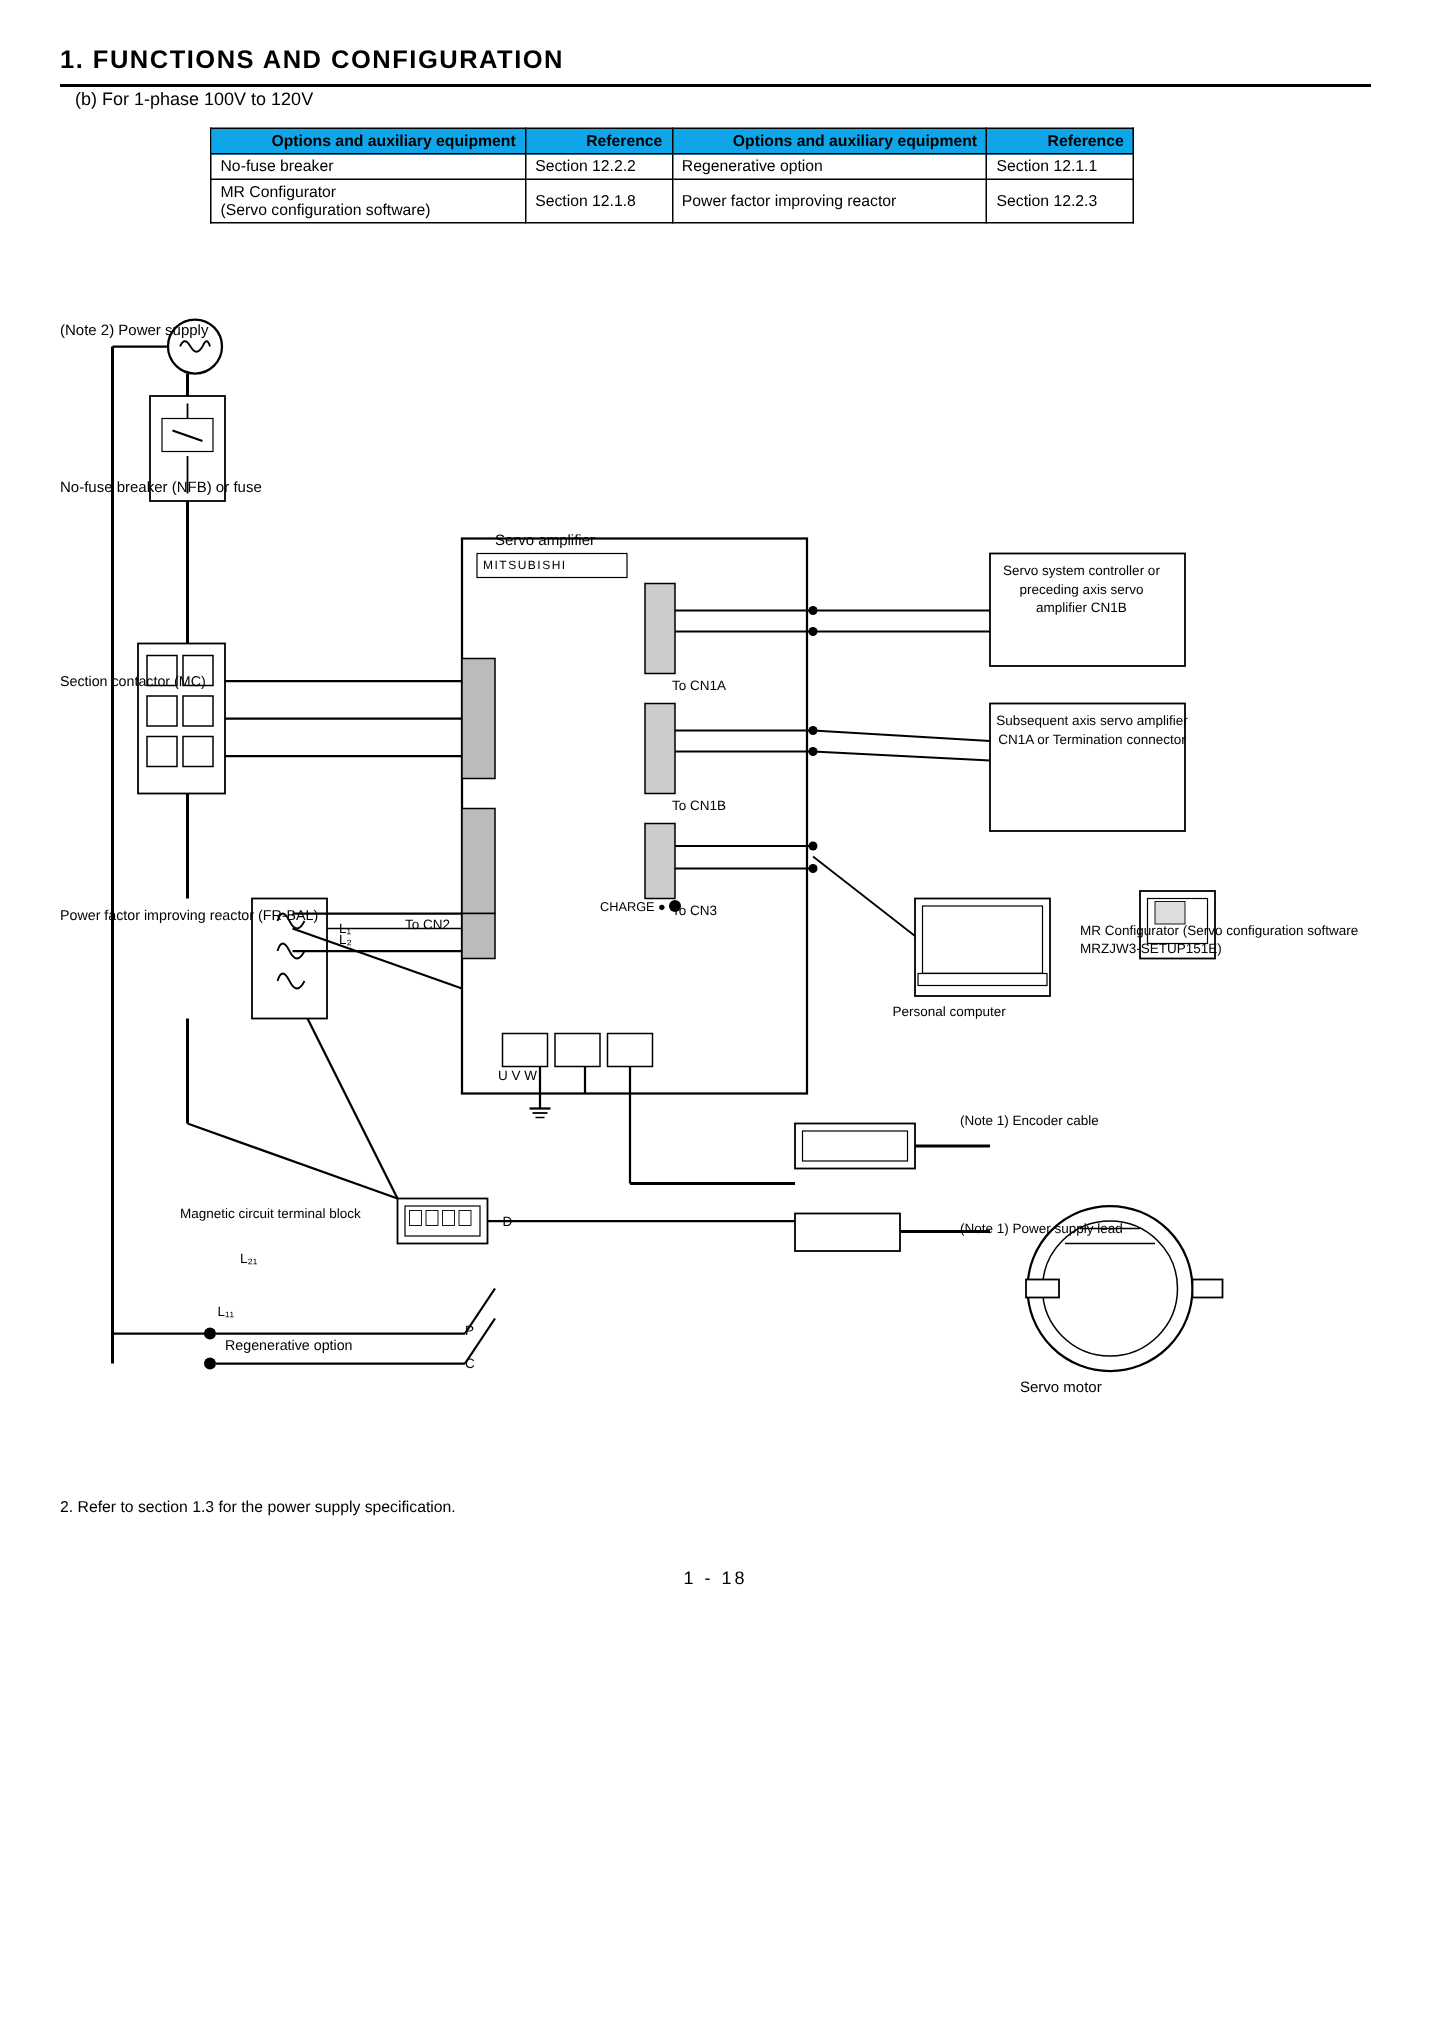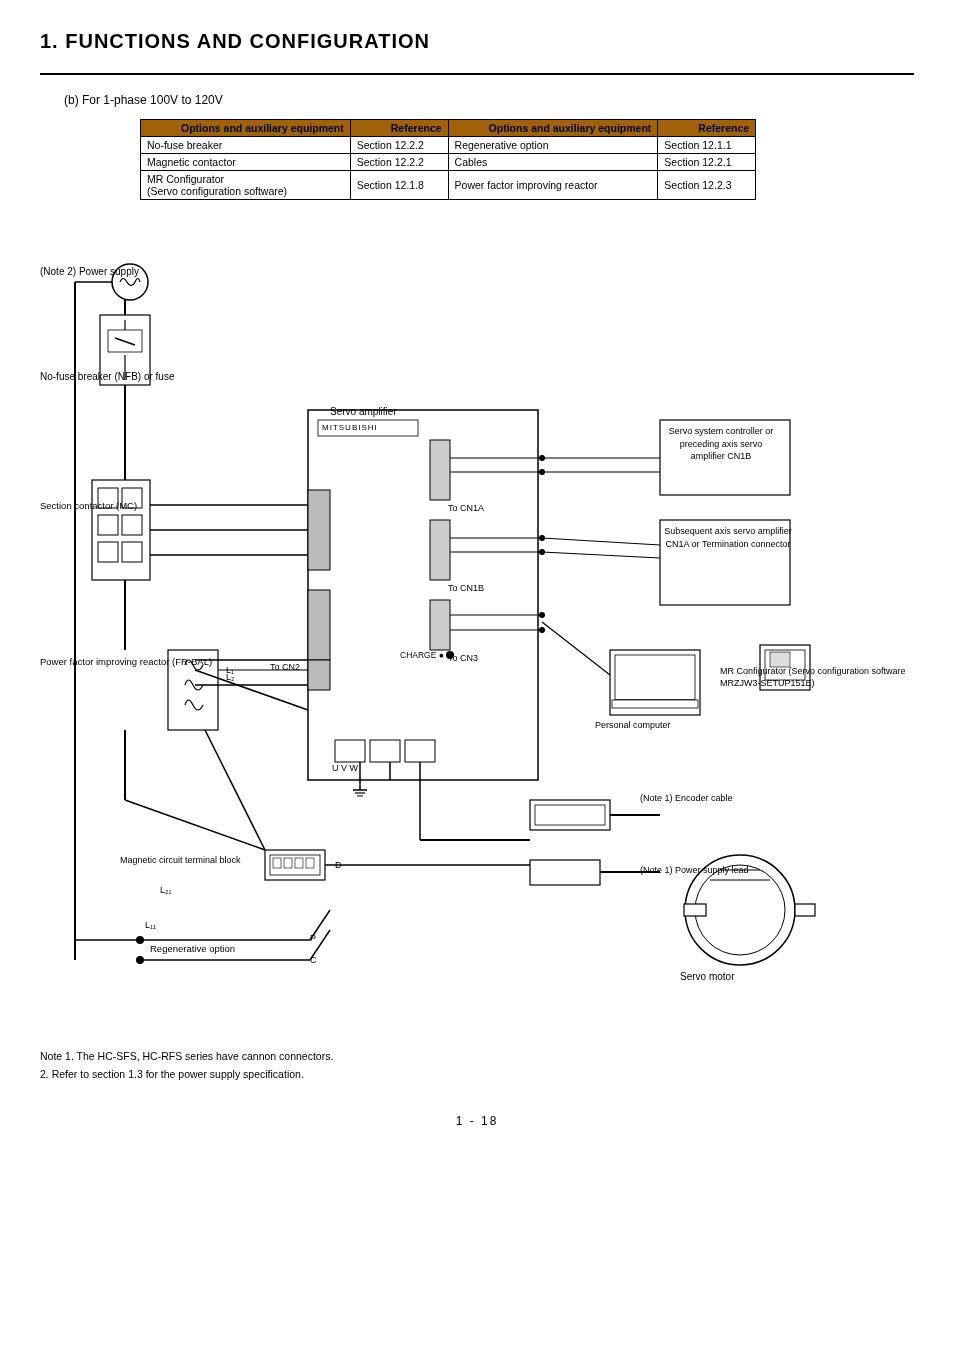--- a/index.html
+++ b/index.html
@@ -6,49 +6,49 @@
     body {
       background: #fff;
       font-family: Arial, sans-serif;
       font-size: 11px;
       color: #000;
       width: 954px;
       min-height: 1350px;
       padding: 30px 40px;
     }
     h1 {
-      font-size: 20px;
+      font-size: 17px;
       font-weight: bold;
       border-bottom: 2px solid #000;
-      padding-bottom: 20px;
-      margin-bottom: 18px;
+      padding-bottom: 6px;
+      margin-bottom: 1px;
       letter-spacing: 1px;
     }
     .subtitle {
       font-size: 12px;
       margin-bottom: 12px;
-      margin-left: 24px;
+      margin-left: 10px;
     }
     
     .ref-table-container {
       display: flex;
       margin-left: 100px;
       margin-bottom: 10px;
     }
     .ref-table {
       border-collapse: collapse;
       font-size: 10.5px;
     }
     .ref-table td, .ref-table th {
       border: 1px solid #000;
       padding: 2px 6px;
       vertical-align: middle;
     }
     .ref-table th {
-      background: #a16207;
+      background: #0ea5e9;
       font-weight: bold;
       text-align: center;
       padding-left: 40px;
     }
     
     .diagram-area {
       position: relative;
       width: 880px;
       height: 820px;
       margin: 0 auto;
@@ -94,26 +94,20 @@
       <th>Options and auxiliary equipment</th>
       <th>Reference</th>
     </tr>
     <tr>
       <td>No-fuse breaker</td>
       <td>Section 12.2.2</td>
       <td>Regenerative option</td>
       <td>Section 12.1.1</td>
     </tr>
     <tr>
-      <td>Magnetic contactor</td>
-      <td>Section 12.2.2</td>
-      <td>Cables</td>
-      <td>Section 12.2.1</td>
-    </tr>
-    <tr>
       <td>MR Configurator<br>(Servo configuration software)</td>
       <td>Section 12.1.8</td>
       <td>Power factor improving reactor</td>
       <td>Section 12.2.3</td>
     </tr>
   </tbody>
     </table>
 </div>
 
 <div class="diagram-area">
@@ -352,17 +346,16 @@
 Encoder cable</div>
 
   <div class="lbl" style="left:600px;top:643px;font-size:9px;margin-top:12px;">(Note 1)
 Power supply lead</div>
 
   <div class="lbl" style="left:640px;top:760px;font-size:10px;">Servo motor</div>
 
 </div>
 
 <div class="note-section">
-  <div>Note 1. The HC-SFS, HC-RFS series have cannon connectors.</div>
   <div>     2. Refer to section 1.3 for the power supply specification.</div>
 </div>
 
 <div class="page-num">1 - 18</div>
 
 </body></html>

